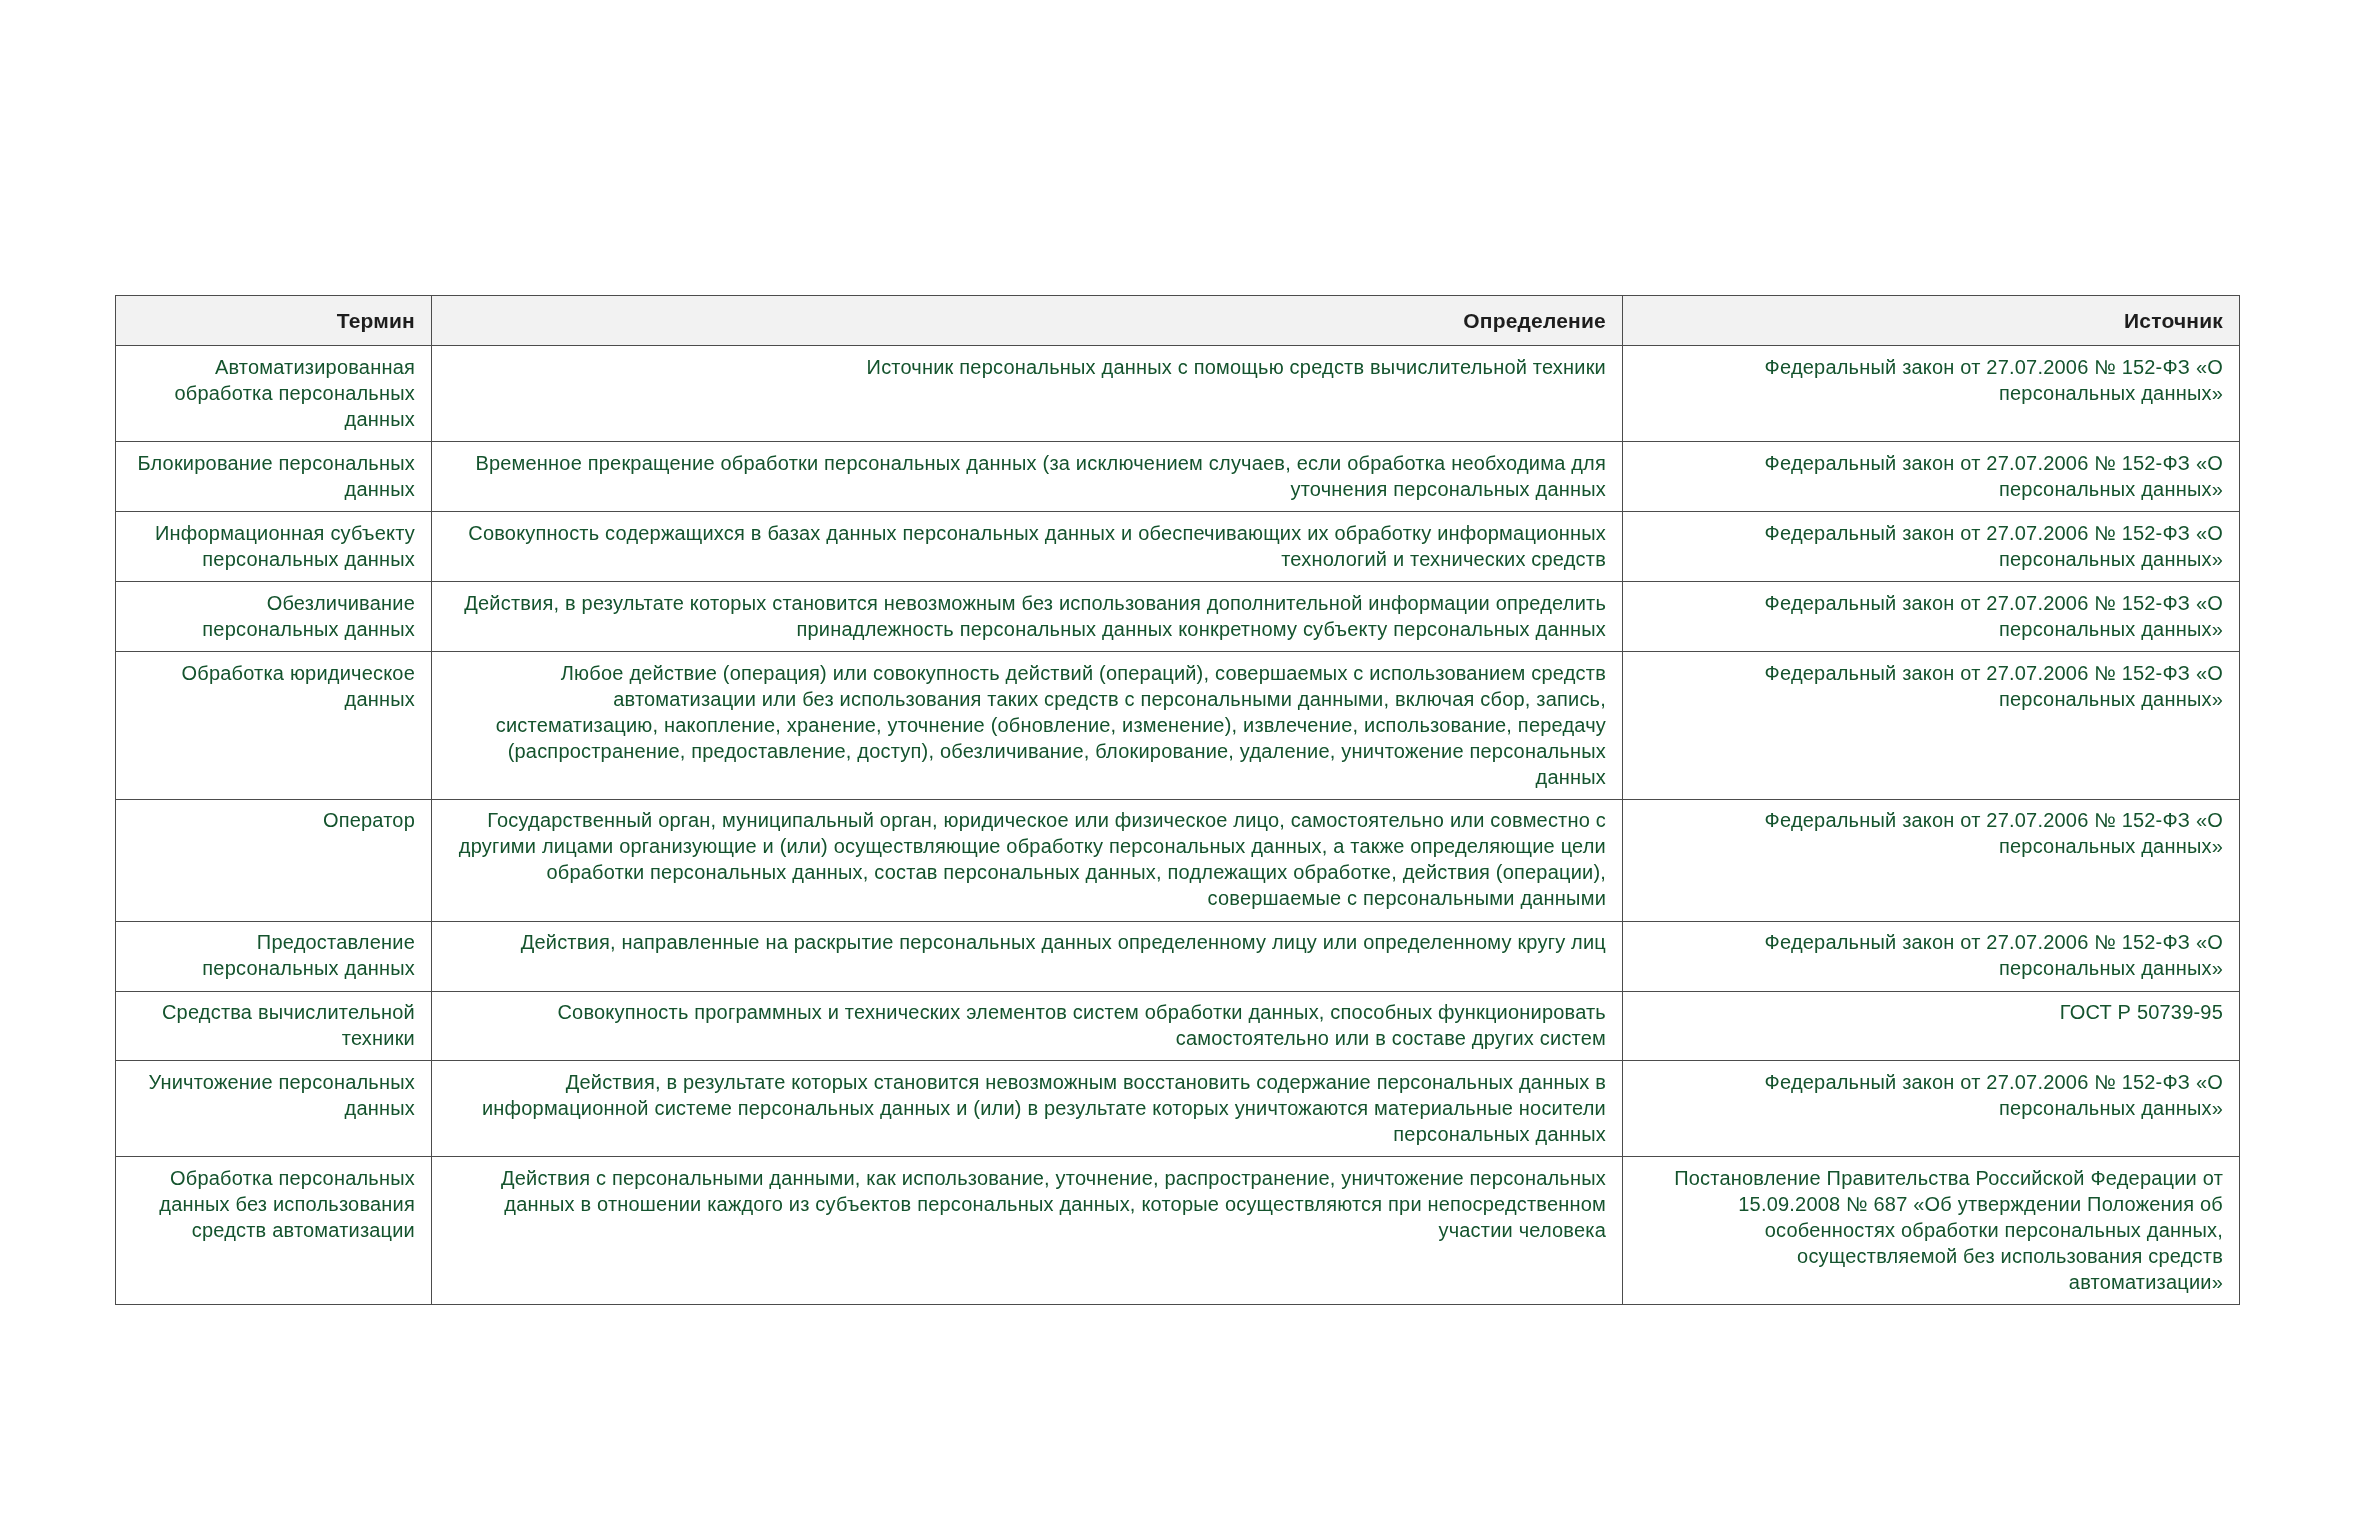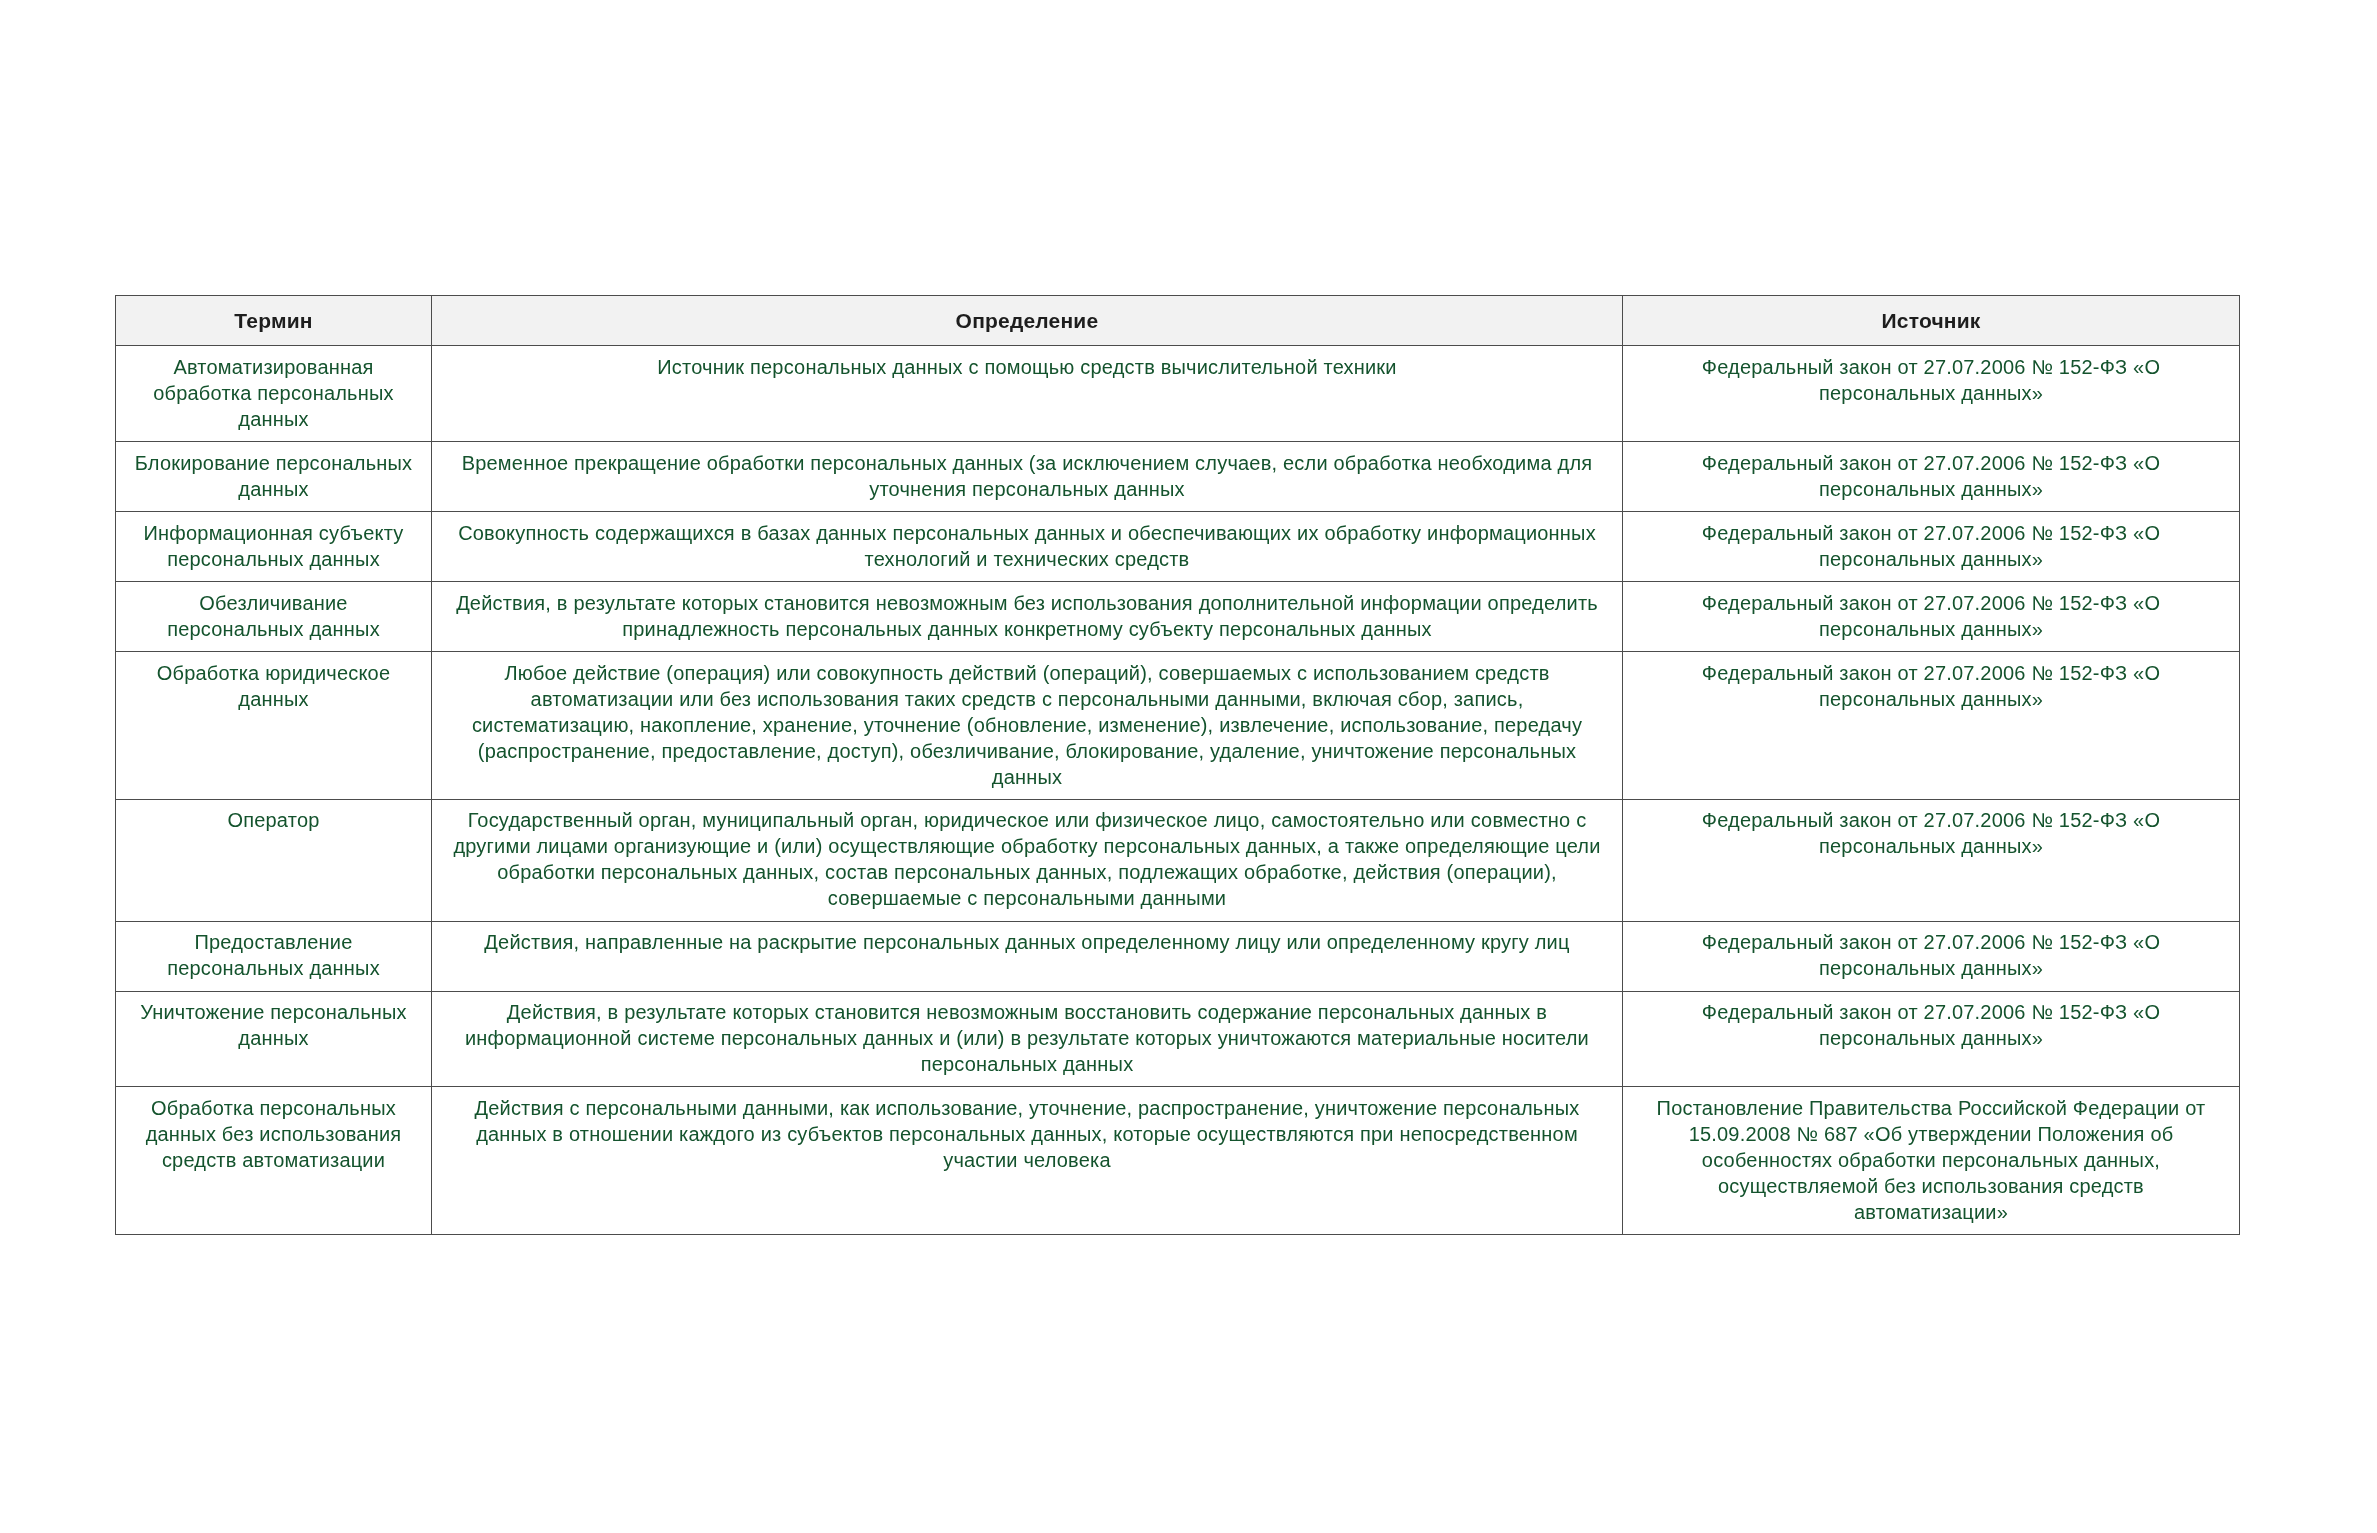--- a/index.html
+++ b/index.html
@@ -18,21 +18,21 @@
     border-collapse: collapse;
     table-layout: fixed;
   }
   table.glossary col.c-term   { width: 316px;  }
   table.glossary col.c-def    { width: 1191px; }
   table.glossary col.c-source { width: 617px;  }
   table.glossary th,
   table.glossary td {
     border: 1.5px solid #4c4c4c;
     vertical-align: top;
-    text-align: center;
+    text-align: right;
     box-sizing: border-box;
     word-wrap: break-word;
   }
   table.glossary th {
     background: #f2f2f2;
     color: #1e1e1e;
     font-size: 21px;
     font-weight: bold;
     line-height: 28px;
     padding: 10.7px 16px;
@@ -93,20 +93,25 @@
         <td>Оператор</td>
         <td>Государственный орган, муниципальный орган, юридическое или физическое лицо, самостоятельно или совместно с другими лицами организующие и (или) осуществляющие обработку персональных данных, а также определяющие цели обработки персональных данных, состав персональных данных, подлежащих обработке, действия (операции), совершаемые с персональными данными</td>
         <td>Федеральный закон от 27.07.2006 № 152-ФЗ «О персональных данных»</td>
       </tr>
       <tr>
         <td>Предоставление персональных данных</td>
         <td>Действия, направленные на раскрытие персональных данных определенному лицу или определенному кругу лиц</td>
         <td>Федеральный закон от 27.07.2006 № 152-ФЗ «О персональных данных»</td>
       </tr>
       <tr>
+        <td>Средства вычислительной техники</td>
+        <td>Совокупность программных и технических элементов систем обработки данных, способных функционировать самостоятельно или в составе других систем</td>
+        <td>ГОСТ Р 50739-95</td>
+      </tr>
+      <tr>
         <td>Уничтожение персональных данных</td>
         <td>Действия, в результате которых становится невозможным восстановить содержание персональных данных в информационной системе персональных данных и (или) в результате которых уничтожаются материальные носители персональных данных</td>
         <td>Федеральный закон от 27.07.2006 № 152-ФЗ «О персональных данных»</td>
       </tr>
       <tr>
         <td>Обработка персональных данных без использования средств автоматизации</td>
         <td>Действия с персональными данными, как использование, уточнение, распространение, уничтожение персональных данных в отношении каждого из субъектов персональных данных, которые осуществляются при непосредственном участии человека</td>
         <td>Постановление Правительства Российской Федерации от 15.09.2008 № 687 «Об утверждении Положения об особенностях обработки персональных данных, осуществляемой без использования средств автоматизации»</td>
       </tr>
     </tbody>

